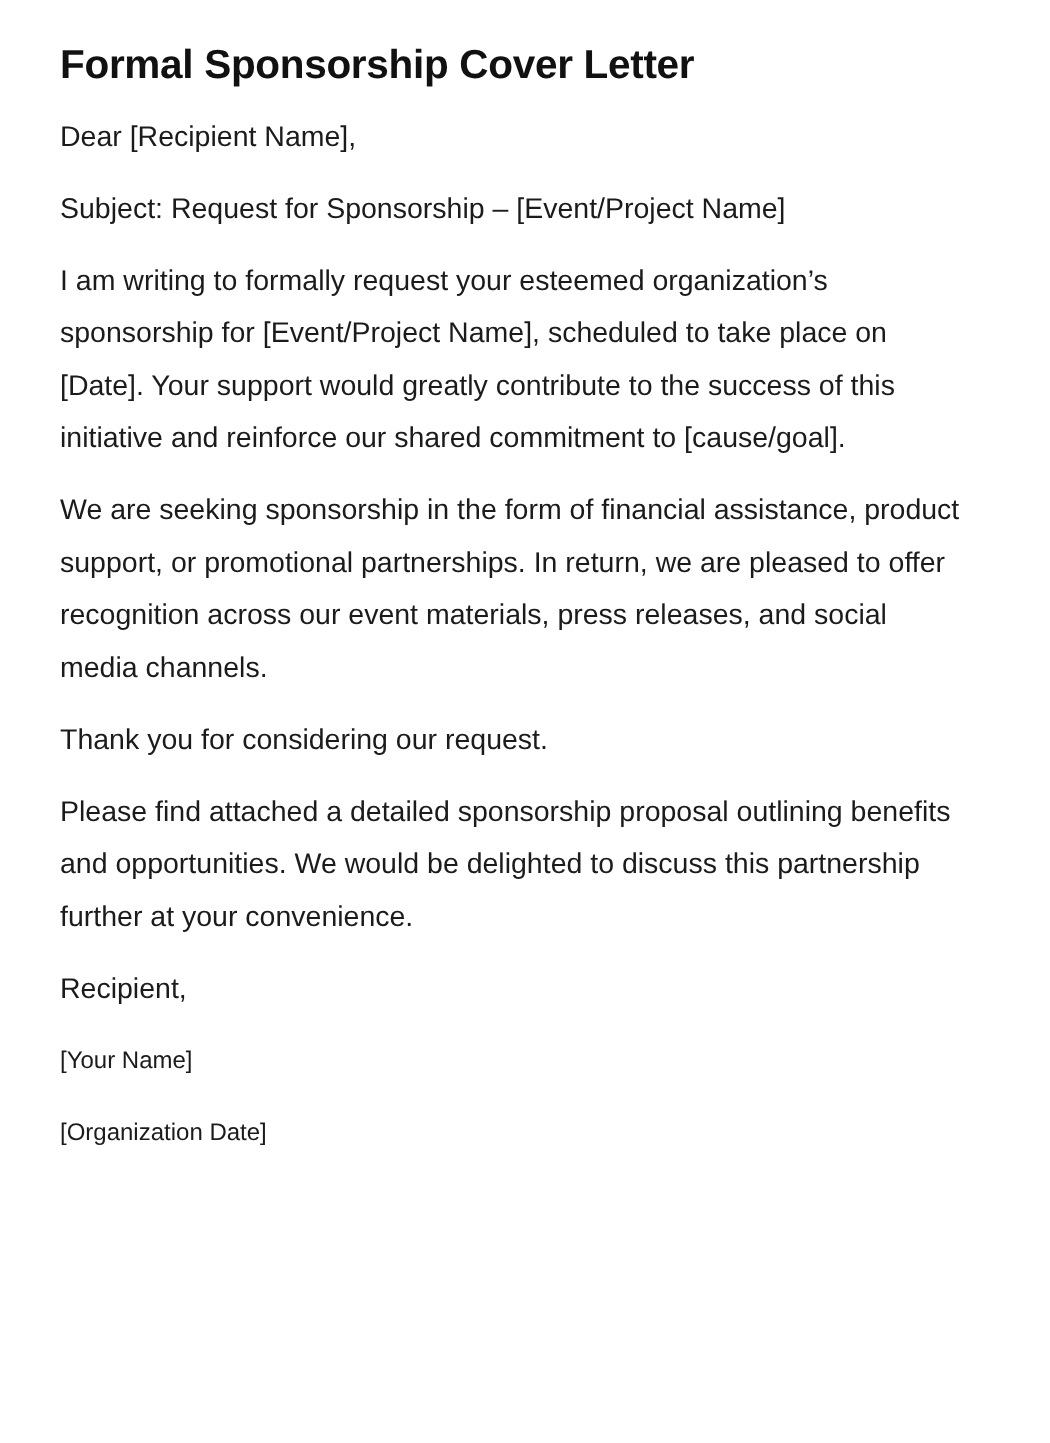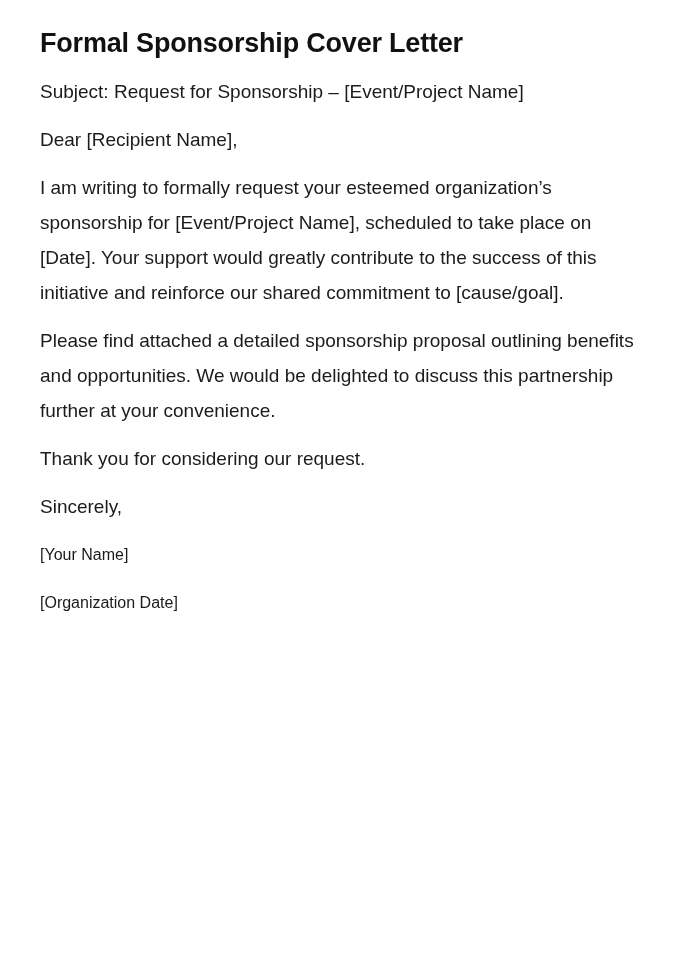--- a/index.html
+++ b/index.html
@@ -52,32 +52,33 @@
 </style>
 </head>
 <body>
 
 <div class="page">
 
   <h1 class="doc-title">Formal Sponsorship Cover Letter</h1>
 
   <div class="body-block">
 
+    <p class="para">Dear [Recipient Name],</p>
+
     <p class="para">Subject: Request for Sponsorship – [Event/Project Name]</p>
-
-    <p class="para">Dear [Recipient Name],</p>
 
     <p class="para">I am writing to formally request your esteemed organization’s sponsorship for [Event/Project Name], scheduled to take place on [Date]. Your support would greatly contribute to the success of this initiative and reinforce our shared commitment to [cause/goal].</p>
 
+    <p class="para">We are seeking sponsorship in the form of financial assistance, product support, or promotional partnerships. In return, we are pleased to offer recognition across our event materials, press releases, and social media channels.</p>
+
+    <p class="para">Thank you for considering our request.</p>
 
     <p class="para">Please find attached a detailed sponsorship proposal outlining benefits and opportunities. We would be delighted to discuss this partnership further at your convenience.</p>
 
-    <p class="para">Thank you for considering our request.</p>
-
-    <p class="para">Sincerely,</p>
+    <p class="para">Recipient,</p>
 
     <p class="sig-line">[Your Name]</p>
 
 
     <p class="sig-line">[Organization Date]</p>
 
   </div>
 </div>
 
 </body></html>

